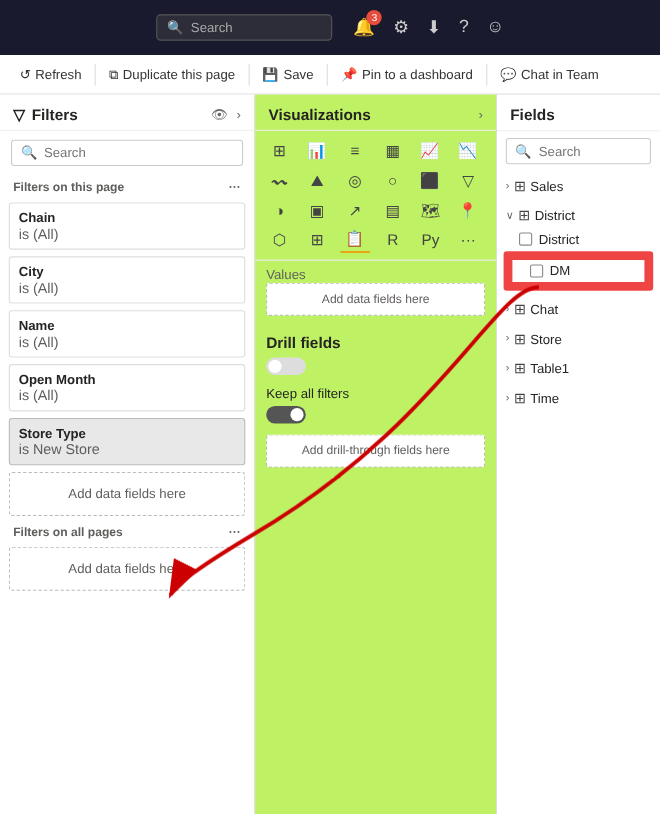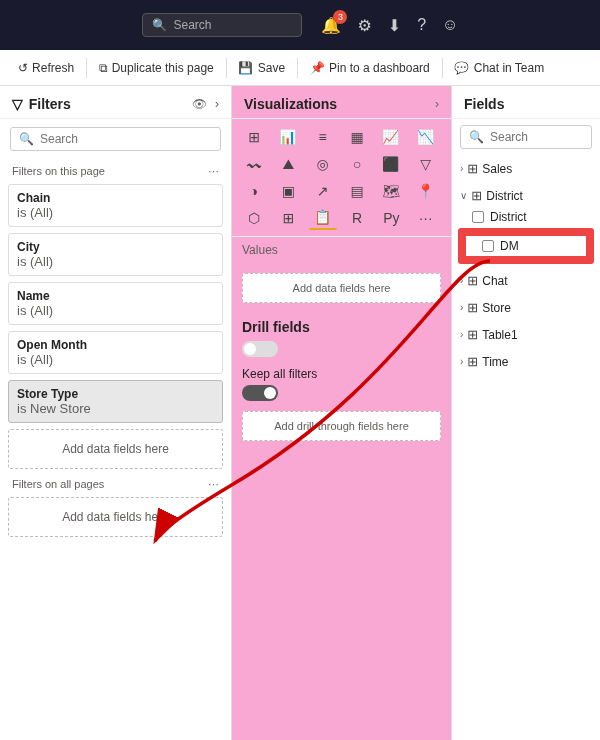--- a/index.html
+++ b/index.html
@@ -109,20 +109,21 @@
       border: none; outline: none; font-size: 12px; width: 100%; background: transparent;
     }
 
     .section-label {
       padding: 6px 12px 4px;
       font-size: 11px;
       color: #605e5c;
       display: flex;
       justify-content: space-between;
       align-items: flex-end;
+      font-weight: bold;
     }
 
     .filter-card {
       margin: 3px 8px;
       border: 1px solid #ddd;
       border-radius: 3px;
       padding: 6px 8px;
       background: white;
       cursor: pointer;
     }
@@ -141,21 +142,21 @@
       background: white;
       color: #605e5c;
       font-size: 12px;
       text-align: center;
       cursor: pointer;
     }
 
     
     .viz-panel {
       width: 220px;
-      background: #f9a8d4;
+      background: #bef264;
       border-right: 1px solid #ddd;
       display: flex;
       flex-direction: column;
       height: 100%;
       overflow-y: auto;
     }
     .viz-header {
       display: flex;
       align-items: center;
       justify-content: space-between;
@@ -177,21 +178,21 @@
       cursor: pointer;
       border-radius: 2px;
       font-size: 14px;
       color: #444;
     }
     .viz-icon-btn.selected { border-bottom: 2px solid #e6a817; }
 
     .field-section {
       padding: 6px 10px;
     }
-    .field-section-title { font-size: 12px; color: #605e5c; margin-bottom: 16px; }
+    .field-section-title { font-size: 12px; color: #605e5c; margin-bottom: 0; }
     .add-data-field {
       border: 1px dashed #bbb;
       border-radius: 3px;
       padding: 8px 6px;
       color: #605e5c;
       font-size: 11px;
       text-align: center;
       background: white;
       cursor: pointer;
       margin-bottom: 4px;

